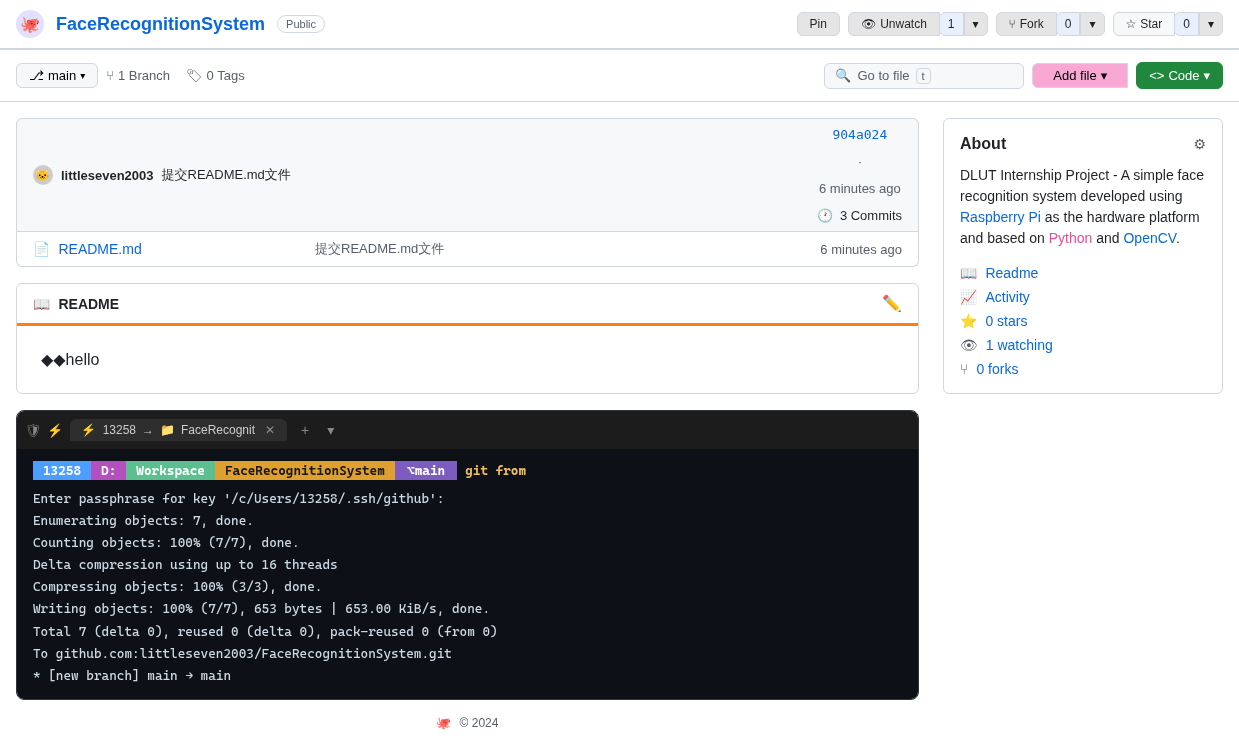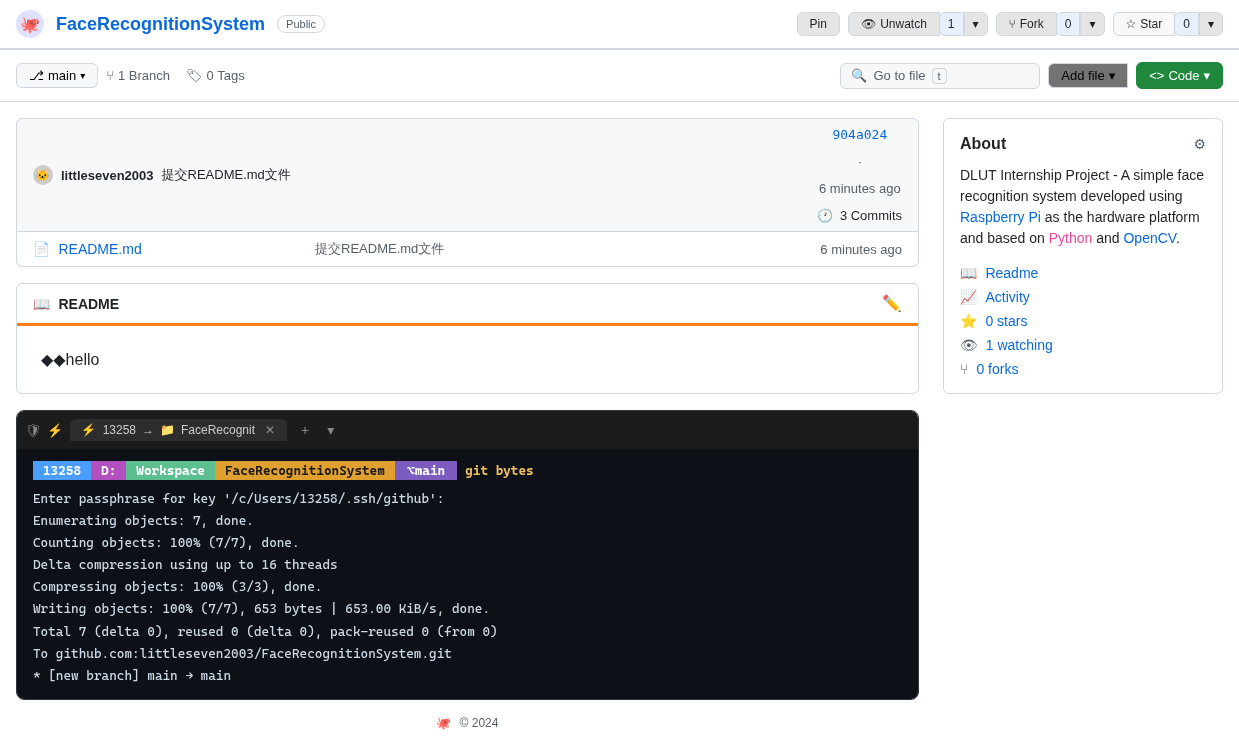--- a/index.html
+++ b/index.html
@@ -24,21 +24,21 @@
     
     .repo-toolbar {
       display: flex; align-items: center; padding: 12px 16px; gap: 8px; border-bottom: 1px solid #d0d7de;
     }
     .branch-btn { display: inline-flex; align-items: center; gap: 4px; padding: 4px 12px; border: 1px solid #d0d7de; border-radius: 6px; background: #f6f8fa; font-size: 13px; cursor: pointer; }
     .branch-btn .chevron { font-size: 10px; }
     .meta-info { display: flex; align-items: center; gap: 16px; font-size: 13px; color: #57606a; }
     .meta-info a { color: #57606a; text-decoration: none; display: flex; align-items: center; gap: 4px; }
     .search-area { margin-left: auto; display: flex; align-items: center; gap: 8px; }
     .search-box { display: flex; align-items: center; border: 1px solid #d0d7de; border-radius: 6px; padding: 4px 10px; gap: 6px; background: #f6f8fa; font-size: 13px; color: #57606a; min-width: 200px; }
-    .btn-add-file { padding: 4px 12px; border: 1px solid #d0d7de; border-radius: 6px 0 0 6px; background: #737373; font-size: 13px; cursor: pointer; display: flex; align-items: center; gap: 4px; }
+    .btn-add-file { padding: 4px 20px; border: 1px solid #d0d7de; border-radius: 6px 0 0 6px; background: #f9a8d4; font-size: 13px; cursor: pointer; display: flex; align-items: center; gap: 4px; }
     .btn-code { padding: 5px 12px; border: 1px solid #1f883d; border-radius: 6px; background: #1f883d; color: #fff; font-size: 13px; cursor: pointer; display: flex; align-items: center; gap: 4px; font-weight: 500; }
 
     
     .main-content { display: flex; gap: 24px; padding: 16px; align-items: flex-start; }
     .repo-content { flex: 1; }
 
     
     .commit-bar { display: flex; align-items: center; justify-content: space-between; padding: 8px 16px; background: #f6f8fa; border: 1px solid #d0d7de; border-radius: 6px 6px 0 0; font-size: 13px; }
     .commit-bar-left { display: flex; align-items: center; gap: 8px; }
     .commit-avatar { width: 20px; height: 20px; border-radius: 50%; background: #ccc; font-size: 12px; display: flex; align-items: center; justify-content: center; }
@@ -230,21 +230,21 @@
           <span style="background:#4b9eff; color:#fff; padding:2px 10px; font-size:13px; font-weight:bold;">13258</span>
           <span style="color:#4b9eff; font-size:16px; line-height:1;"></span>
           <span style="background:#b44fbf; color:#fff; padding:2px 10px; font-size:13px; font-weight:bold;">D:</span>
           <span style="color:#b44fbf; font-size:16px; line-height:1;"></span>
           <span style="background:#5cbf8f; color:#fff; padding:2px 10px; font-size:13px; font-weight:bold;">Workspace</span>
           <span style="color:#5cbf8f; font-size:16px; line-height:1;"></span>
           <span style="background:#e0a030; color:#1a1a1a; padding:2px 10px; font-size:13px; font-weight:bold;">FaceRecognitionSystem</span>
           <span style="color:#e0a030; font-size:16px; line-height:1;"></span>
           <span style="background:#7c5cbf; color:#fff; padding:2px 12px; font-size:13px; font-weight:bold;">⌥main</span>
           <span style="color:#7c5cbf; font-size:16px; line-height:1;"></span>
-          <span style="color:#f0c060; font-size:13px; font-weight:bold; margin-left:8px;">git bytes</span>
+          <span style="color:#f0c060; font-size:13px; font-weight:bold; margin-left:8px;">git from</span>
         </div>
 
         <div style="color:#cdd9e5; font-size:13px; line-height:1.7;">
           <div>Enter passphrase for key '/c/Users/13258/.ssh/github':</div>
           <div>Enumerating objects: 7, done.</div>
           <div>Counting objects: 100% (7/7), done.</div>
           <div>Delta compression using up to 16 threads</div>
           <div>Compressing objects: 100% (3/3), done.</div>
           <div>Writing objects: 100% (7/7), 653 bytes | 653.00 KiB/s, done.</div>
           <div>Total 7 (delta 0), reused 0 (delta 0), pack-reused 0 (from 0)</div>

